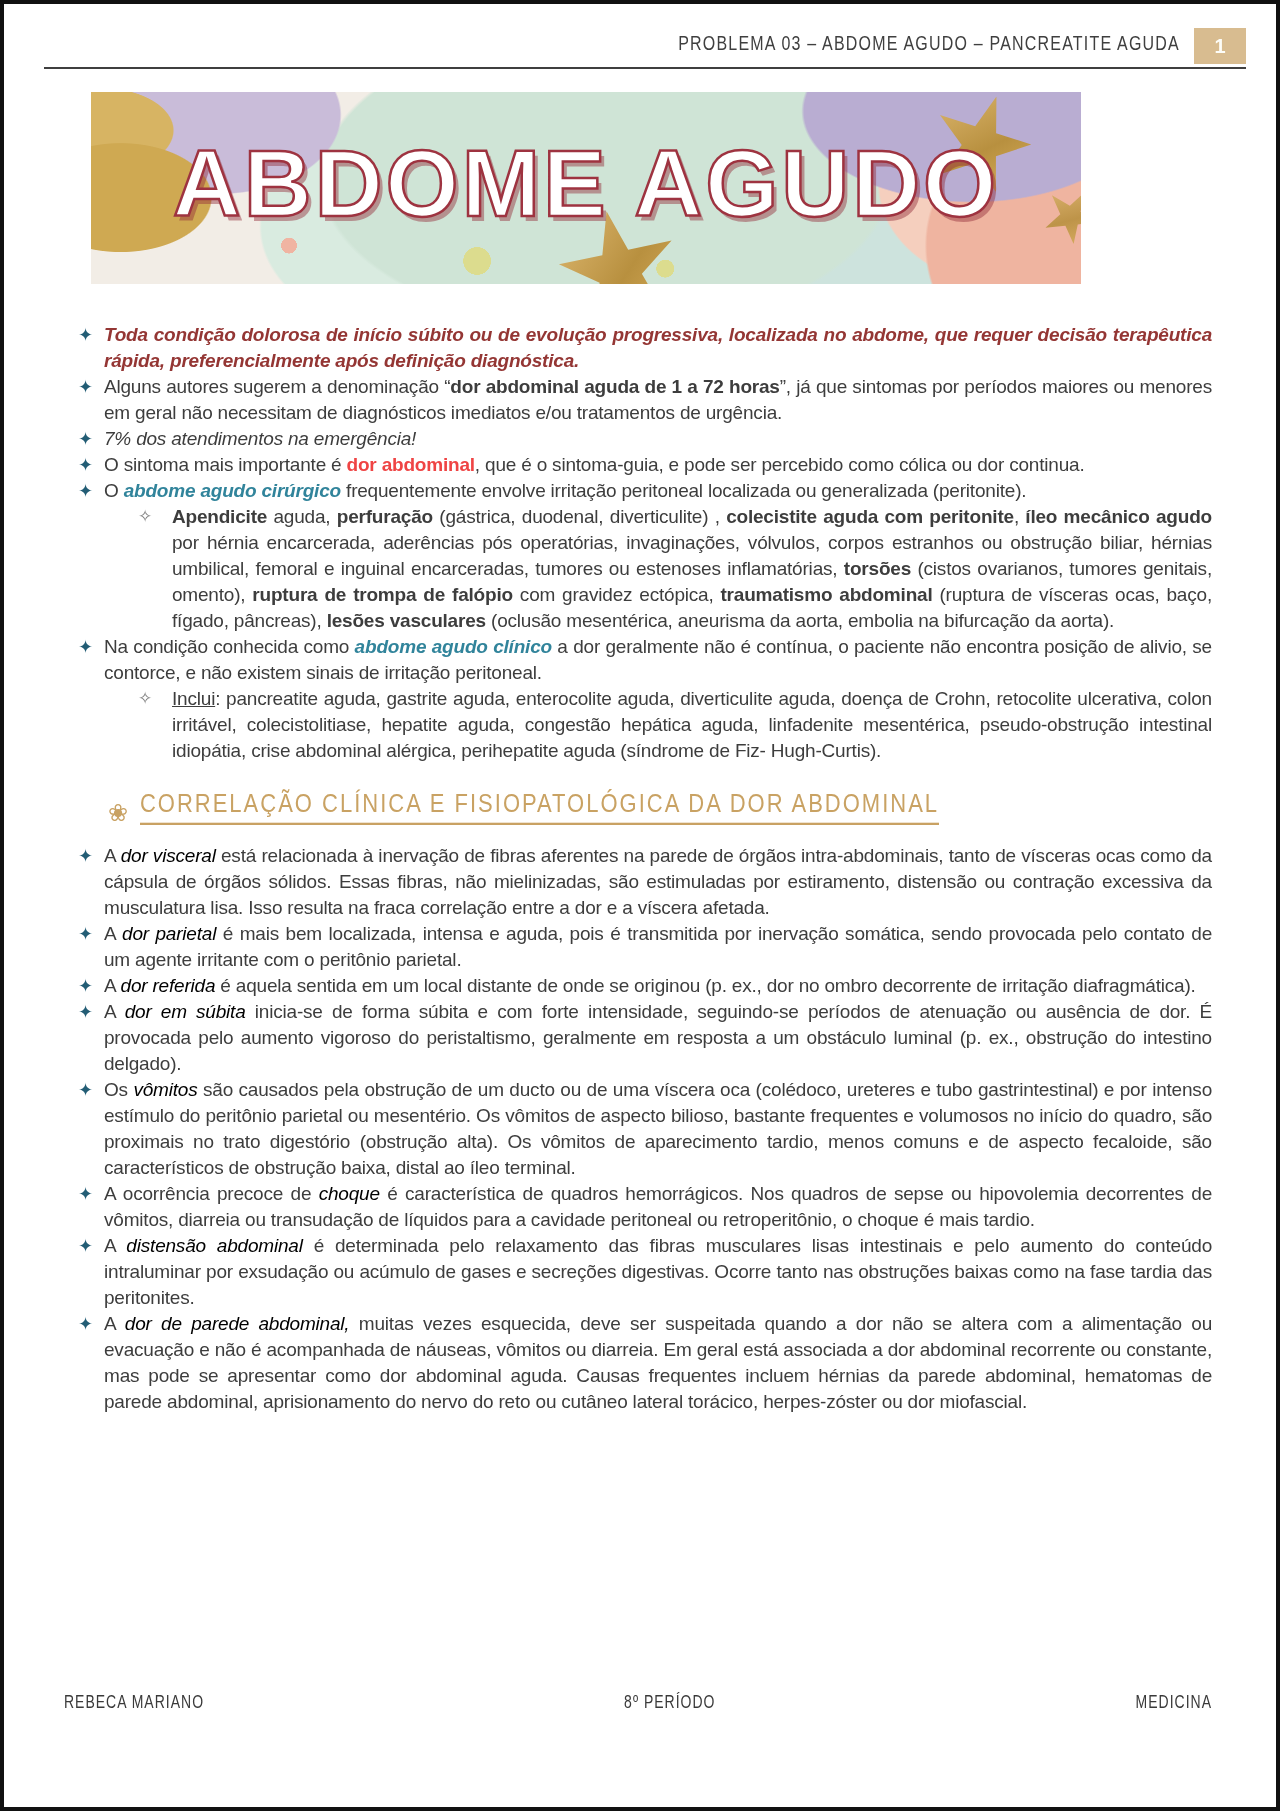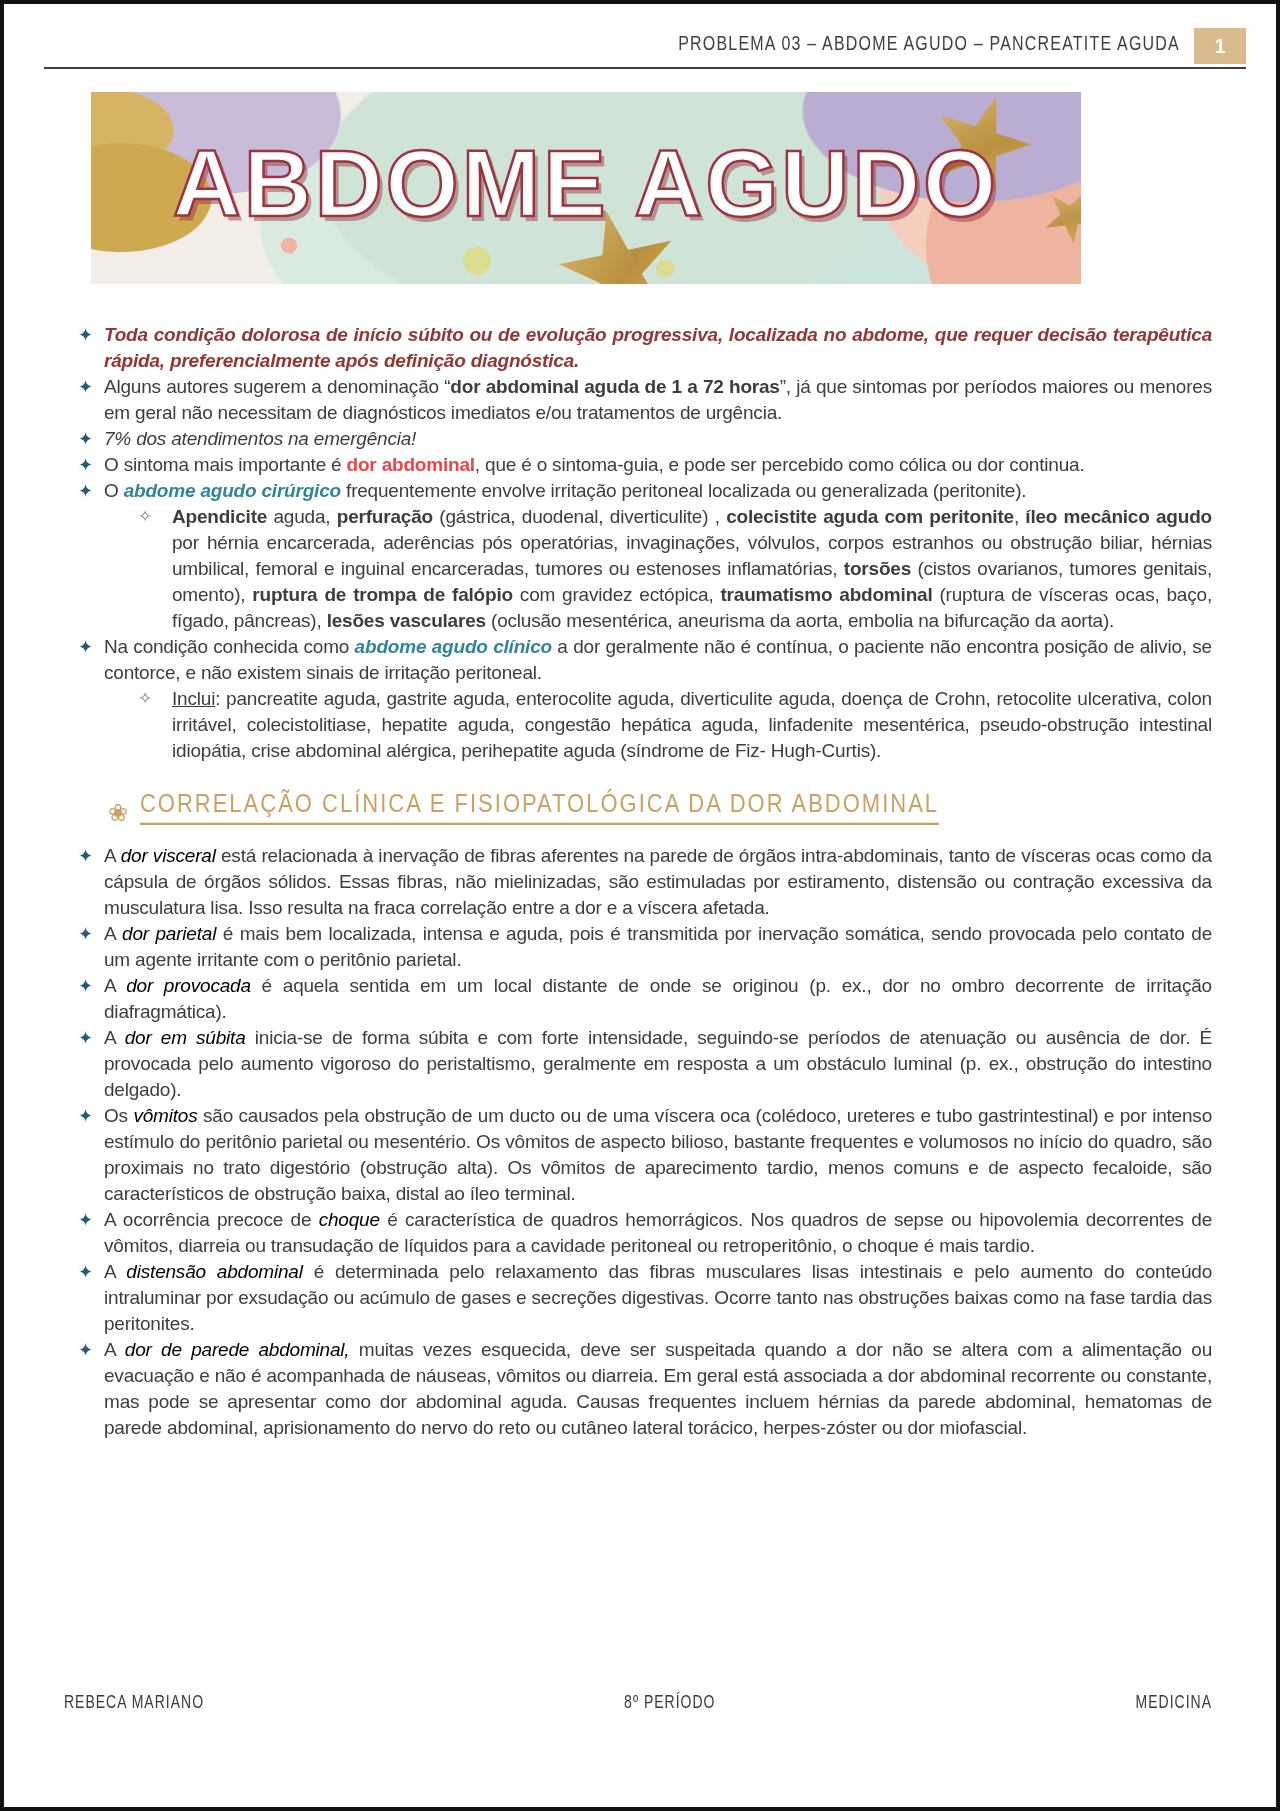--- a/index.html
+++ b/index.html
@@ -166,21 +166,21 @@
       <div class="bullet lvl1">
         <span class="marker">✦</span>
         <div class="btext"><span class="s-plain">A </span><span class="s-redi">dor visceral</span><span class="s-plain"> está relacionada à inervação de fibras aferentes na parede de órgãos intra-abdominais, tanto de vísceras ocas como da cápsula de órgãos sólidos. Essas fibras, não mielinizadas, são estimuladas por estiramento, distensão ou contração excessiva da musculatura lisa. Isso resulta na fraca correlação entre a dor e a víscera afetada.</span></div>
       </div>
       <div class="bullet lvl1">
         <span class="marker">✦</span>
         <div class="btext"><span class="s-plain">A </span><span class="s-redi">dor parietal</span><span class="s-plain"> é mais bem localizada, intensa e aguda, pois é transmitida por inervação somática, sendo provocada pelo contato de um agente irritante com o peritônio parietal.</span></div>
       </div>
       <div class="bullet lvl1">
         <span class="marker">✦</span>
-        <div class="btext"><span class="s-plain">A </span><span class="s-redi">dor provocada</span><span class="s-plain"> é aquela sentida em um local distante de onde se originou (p. ex., dor no ombro decorrente de irritação diafragmática).</span></div>
+        <div class="btext"><span class="s-plain">A </span><span class="s-redi">dor referida</span><span class="s-plain"> é aquela sentida em um local distante de onde se originou (p. ex., dor no ombro decorrente de irritação diafragmática).</span></div>
       </div>
       <div class="bullet lvl1">
         <span class="marker">✦</span>
         <div class="btext"><span class="s-plain">A </span><span class="s-redi">dor em súbita</span><span class="s-plain"> inicia-se de forma súbita e com forte intensidade, seguindo-se períodos de atenuação ou ausência de dor. É provocada pelo aumento vigoroso do peristaltismo, geralmente em resposta a um obstáculo luminal (p. ex., obstrução do intestino delgado).</span></div>
       </div>
       <div class="bullet lvl1">
         <span class="marker">✦</span>
         <div class="btext"><span class="s-plain">Os </span><span class="s-redi">vômitos</span><span class="s-plain"> são causados pela obstrução de um ducto ou de uma víscera oca (colédoco, ureteres e tubo gastrintestinal) e por intenso estímulo do peritônio parietal ou mesentério. Os vômitos de aspecto bilioso, bastante frequentes e volumosos no início do quadro, são proximais no trato digestório (obstrução alta). Os vômitos de aparecimento tardio, menos comuns e de aspecto fecaloide, são característicos de obstrução baixa, distal ao íleo terminal.</span></div>
       </div>
       <div class="bullet lvl1">

